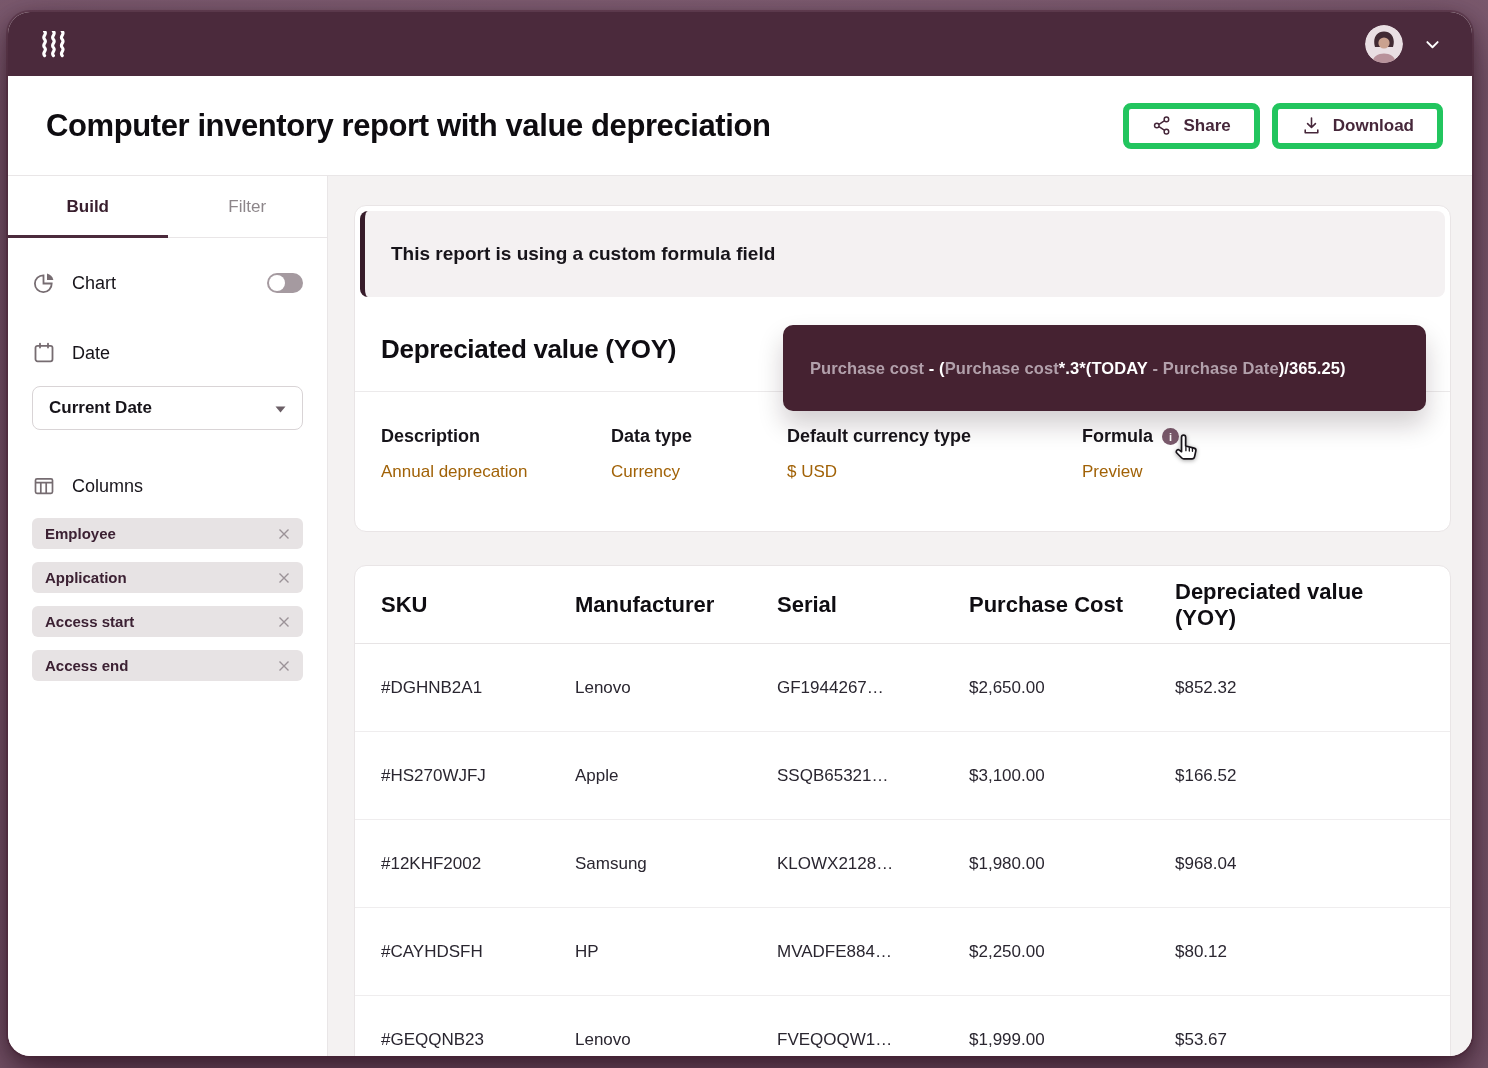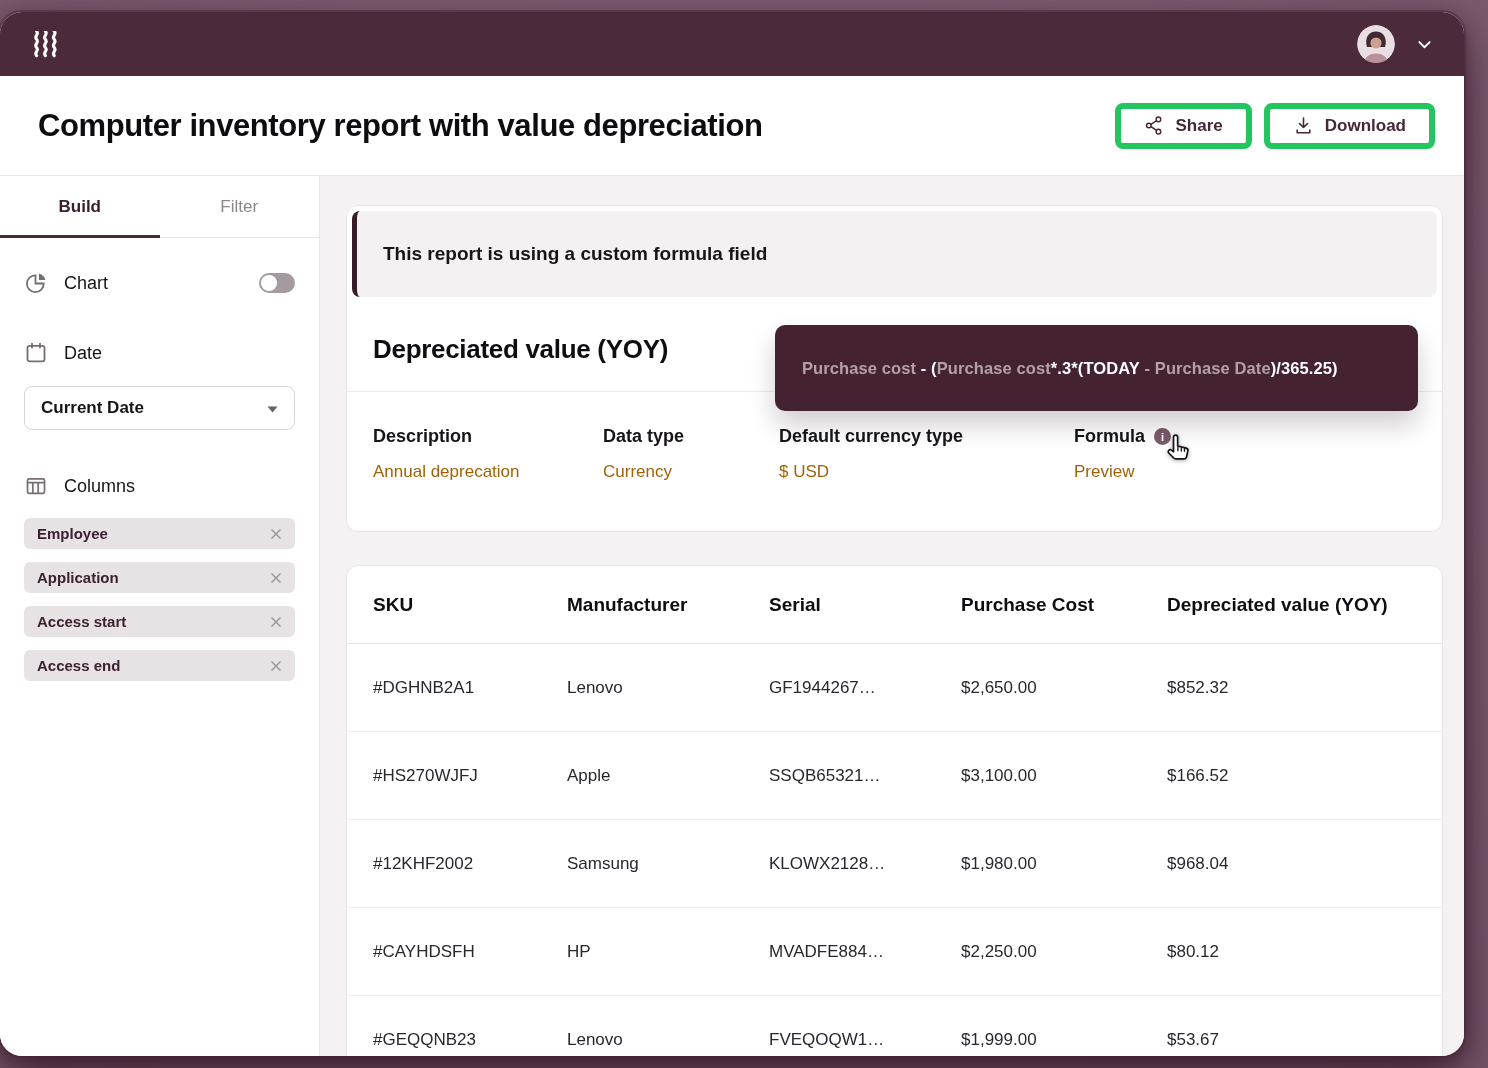--- a/index.html
+++ b/index.html
@@ -8,21 +8,21 @@
     width:1488px; height:1068px;
     font-family:"Liberation Sans","DejaVu Sans",sans-serif;
     background:#775669;
     overflow:hidden;
   }
   .stage {
     position:relative; width:1488px; height:1068px;
     background:radial-gradient(130% 130% at 50% 35%, #86657a 0%, #6e4d61 100%);
   }
   .window {
-    position:absolute; left:0; top:12px; width:1464px; height:1044px;
+    position:absolute; left:8px; top:12px; width:1464px; height:1044px;
     background:#fff; border-radius:22px; overflow:hidden;
     box-shadow:0 0 0 2px rgba(74,36,54,.45), 0 22px 55px rgba(36,10,25,.6), 0 6px 18px rgba(36,10,25,.45);
   }
   
   .topbar {
     height:64px; background:#4b2a3c; display:flex; align-items:center;
     padding:0 30px 0 32px;
   }
   .logo svg { display:block; }
   .topbar-right { margin-left:auto; display:flex; align-items:center; gap:20px; }
@@ -118,21 +118,21 @@
   .cursor { position:absolute; left:842px; top:256px; z-index:10; width:34px; }
   .cursor svg { display:block; filter:drop-shadow(0 1px 2px rgba(0,0,0,.35)); }
   
   .table-card { margin-top:33px; height:560px; overflow:hidden; }
   .t-head, .t-row {
     display:grid; grid-template-columns:194px 202px 192px 206px 1fr;
     align-items:center; padding:0 26px;
   }
   .t-head {
     height:78px; border-bottom:1px solid #e7e4e5;
-    font-size:19px; font-weight:700; color:#0f0d12;
+    font-size:22px; font-weight:700; color:#0f0d12;
   }
   .t-row { height:88px; border-bottom:1px solid #efedee; font-size:17px; color:#2a2630; }
 </style>
 </head>
 <body>
 
 <div class="stage">
   <div class="window">
 
     <header class="topbar">

